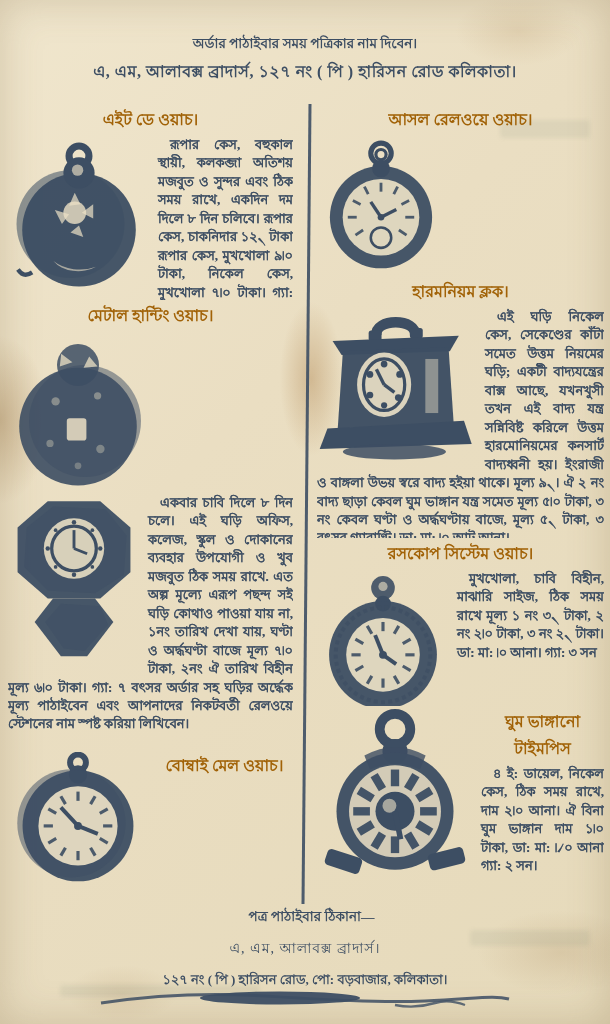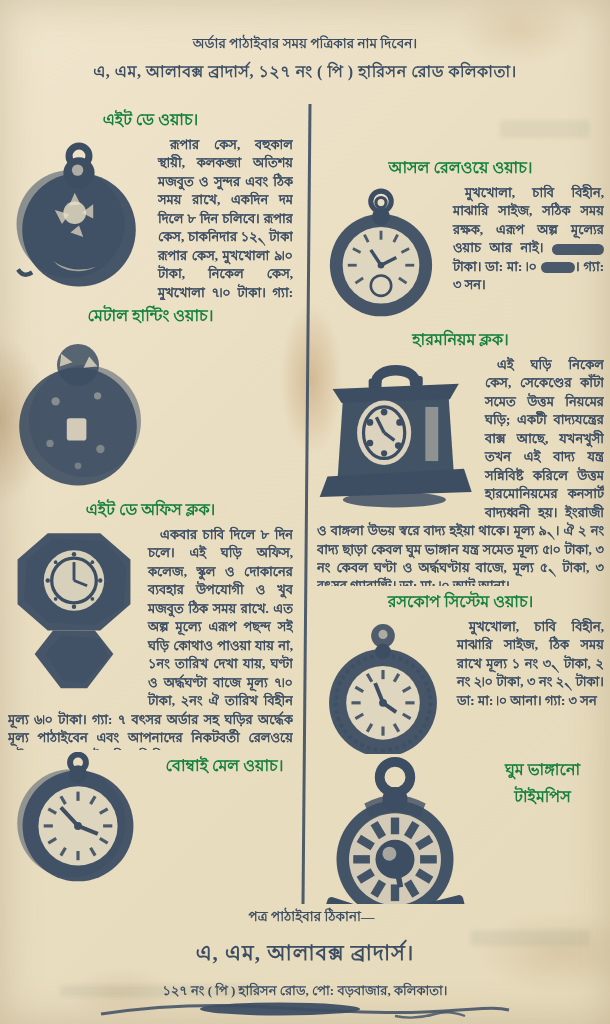--- a/index.html
+++ b/index.html
@@ -26,38 +26,38 @@
   
   .header{padding-top:36px;text-align:center;line-height:1.25;}
   .h1{font-size:13.5px;font-weight:700;}
   .h2{font-size:16px;font-weight:700;margin-top:9px;letter-spacing:.5px;}
   .h3{font-size:14px;font-weight:700;margin-top:11px;}
   
   .columns{position:absolute;top:104px;left:0;width:610px;height:800px;display:flex;overflow:hidden;}
   .divider{position:absolute;left:305px;top:104px;width:2.5px;height:800px;background:#3d4e63;transform:rotate(.5deg);opacity:.9;}
   .col{box-sizing:border-box;}
   .col-left{width:303px;padding:0 10px 0 8px;}
-  .col-right{width:307px;padding:0 6px 0 14px;margin-top:48px;}
+  .col-right{width:307px;padding:0 6px 0 14px;}
   section.product{overflow:hidden;}
   section.product h4{
     margin:3px 0 2px 0;text-align:center;
-    font-size:16px;font-weight:700;color:#15803d;
+    font-size:16px;font-weight:700;color:#a16207;
   }
   .figure{float:left;margin:2px 8px 2px 0;}
   .body{
     margin:0;font-size:13px;line-height:1.42;text-align:justify;
     font-weight:600;text-indent:12px;
     text-shadow:0 0 .5px rgba(61,78,99,.6);
   }
   .smudge{display:inline-block;background:#3d4e63;border-radius:7px;height:11px;vertical-align:middle;opacity:.92;}
   .sm-a{width:52px;} .sm-b{width:34px;}
   
   .footer{position:absolute;left:0;top:906px;width:610px;text-align:center;}
   .f1{font-size:13.5px;font-weight:700;padding-left:13px;}
-  .f2{font-size:21px;font-weight:700;margin-top:8px;letter-spacing:1px;}
+  .f2{font-size:14px;font-weight:400;margin-top:8px;letter-spacing:1px;}
   .f3{font-size:13px;font-weight:700;margin-top:9px;filter:blur(.4px);}
   .smear{margin-top:-4px;}
   svg .ink{fill:#3d4e63;} svg .inkS{stroke:#3d4e63;}
   svg .pap{fill:#ece1c6;}
 </style>
 </head>
 <body>
 
 <div class="paper"></div>
 <div class="ghost" style="left:500px;top:120px;width:90px;height:18px;"></div>
@@ -107,21 +107,20 @@
             <circle class="pap" cx="34" cy="48" r="3" opacity=".4"></circle>
             <circle class="pap" cx="64" cy="44" r="2.6" opacity=".4"></circle>
             <circle class="pap" cx="30" cy="78" r="2.6" opacity=".35"></circle>
             <circle class="pap" cx="66" cy="82" r="3" opacity=".35"></circle>
             <circle class="pap" cx="50" cy="94" r="2.4" opacity=".3"></circle>
           </svg>
         </span>
       </section>
 
       <section class="product" style="height:256px">
-        <h4>এইট ডে অফিস ক্লক।</h4>
         <span class="figure">
           <svg width="132" height="168" viewBox="0 0 100 128">
             <polygon class="ink" points="30,4 70,4 93,24 93,58 70,78 30,78 7,58 7,24" opacity=".95"></polygon>
             <polygon class="ink" points="34,8 74,10 90,30 88,60 66,74 30,72 12,54 14,24" opacity=".5"></polygon>
             <circle class="pap" cx="50" cy="40" r="23" opacity=".88"></circle>
             <circle class="inkS" cx="50" cy="40" r="17" fill="none" stroke-width="2.5"></circle>
             <g class="inkS" stroke-width="2.2">
               <line x1="50" y1="40" x2="50" y2="26"></line>
                 <line x1="50" y1="40" x2="60" y2="44"></line>
             </g>
@@ -199,21 +198,20 @@
               <line x1="70" y1="76" x2="64" y2="72"></line>
             </g>
             <circle class="inkS" cx="50" cy="78" r="8" fill="none" stroke-width="2"></circle>
             <g class="inkS" stroke-width="2.6">
               <line x1="50" y1="62" x2="42" y2="50"></line>
                 <line x1="50" y1="62" x2="62" y2="56"></line>
             </g>
             <circle class="ink" cx="50" cy="62" r="2.6"></circle>
           </svg>
         </span>
-        <p class="body"><span>মুখখোলা, চাবি বিহীন, মাঝারি সাইজ, সঠিক সময় রক্ষক, এরূপ অল্প মূল্যের ওয়াচ আর নাই। </span><span class="smudge sm-a"></span><span> টাকা।  ডা: মা: ৷০ </span><span class="smudge sm-b"></span><span>।  গ্যা: ৩ সন।</span></p>
       </section>
 
       <section class="product" style="height:262px">
         <h4>হারমনিয়ম ক্লক।</h4>
         <span class="figure">
           <svg width="160" height="152" viewBox="0 0 124 118">
             <path class="inkS" d="M46 20 C44 6 78 6 76 20" fill="none" stroke-width="8"></path>
             <rect class="ink" x="40" y="16" width="10" height="8" rx="2"></rect>
             <rect class="ink" x="72" y="14" width="10" height="8" rx="2"></rect>
             <polygon class="ink" points="12,24 110,20 103,32 19,35"></polygon>
@@ -297,20 +295,21 @@
                 <line x1="41" y1="48" x2="47" y2="58"></line>
             </g>
             <circle class="ink" cx="56" cy="74" r="14"></circle>
             <circle class="pap" cx="52" cy="70" r="5" opacity=".6"></circle>
             <line class="inkS" x1="56" y1="74" x2="60" y2="94" stroke-width="4"></line>
             <rect class="ink" x="6" y="104" width="26" height="12" rx="3" transform="rotate(18 19 110)"></rect>
             <rect class="ink" x="80" y="102" width="26" height="12" rx="3" transform="rotate(-14 93 108)"></rect>
           </svg>
         </span>
         <h4>ঘুম ভাঙ্গানো টাইমপিস</h4>
+        <p class="body">৪ ই: ডায়েল, নিকেল কেস, ঠিক সময় রাখে, দাম ২৷০ আনা।  ঐ বিনা ঘুম ভাঙ্গান দাম ১৷০ টাকা, ডা: মা: ৷৴০ আনা গ্যা: ২ সন।</p>
       </section>
 
     </div>
   </div>
 
   <div class="footer">
     <div class="f1">পত্র পাঠাইবার ঠিকানা—</div>
     <div class="f2">এ, এম, আলাবক্স ব্রাদার্স।</div>
     <div class="f3">১২৭ নং ( পি ) হারিসন রোড, পো: বড়বাজার, কলিকাতা।</div>
     <div class="smear">

